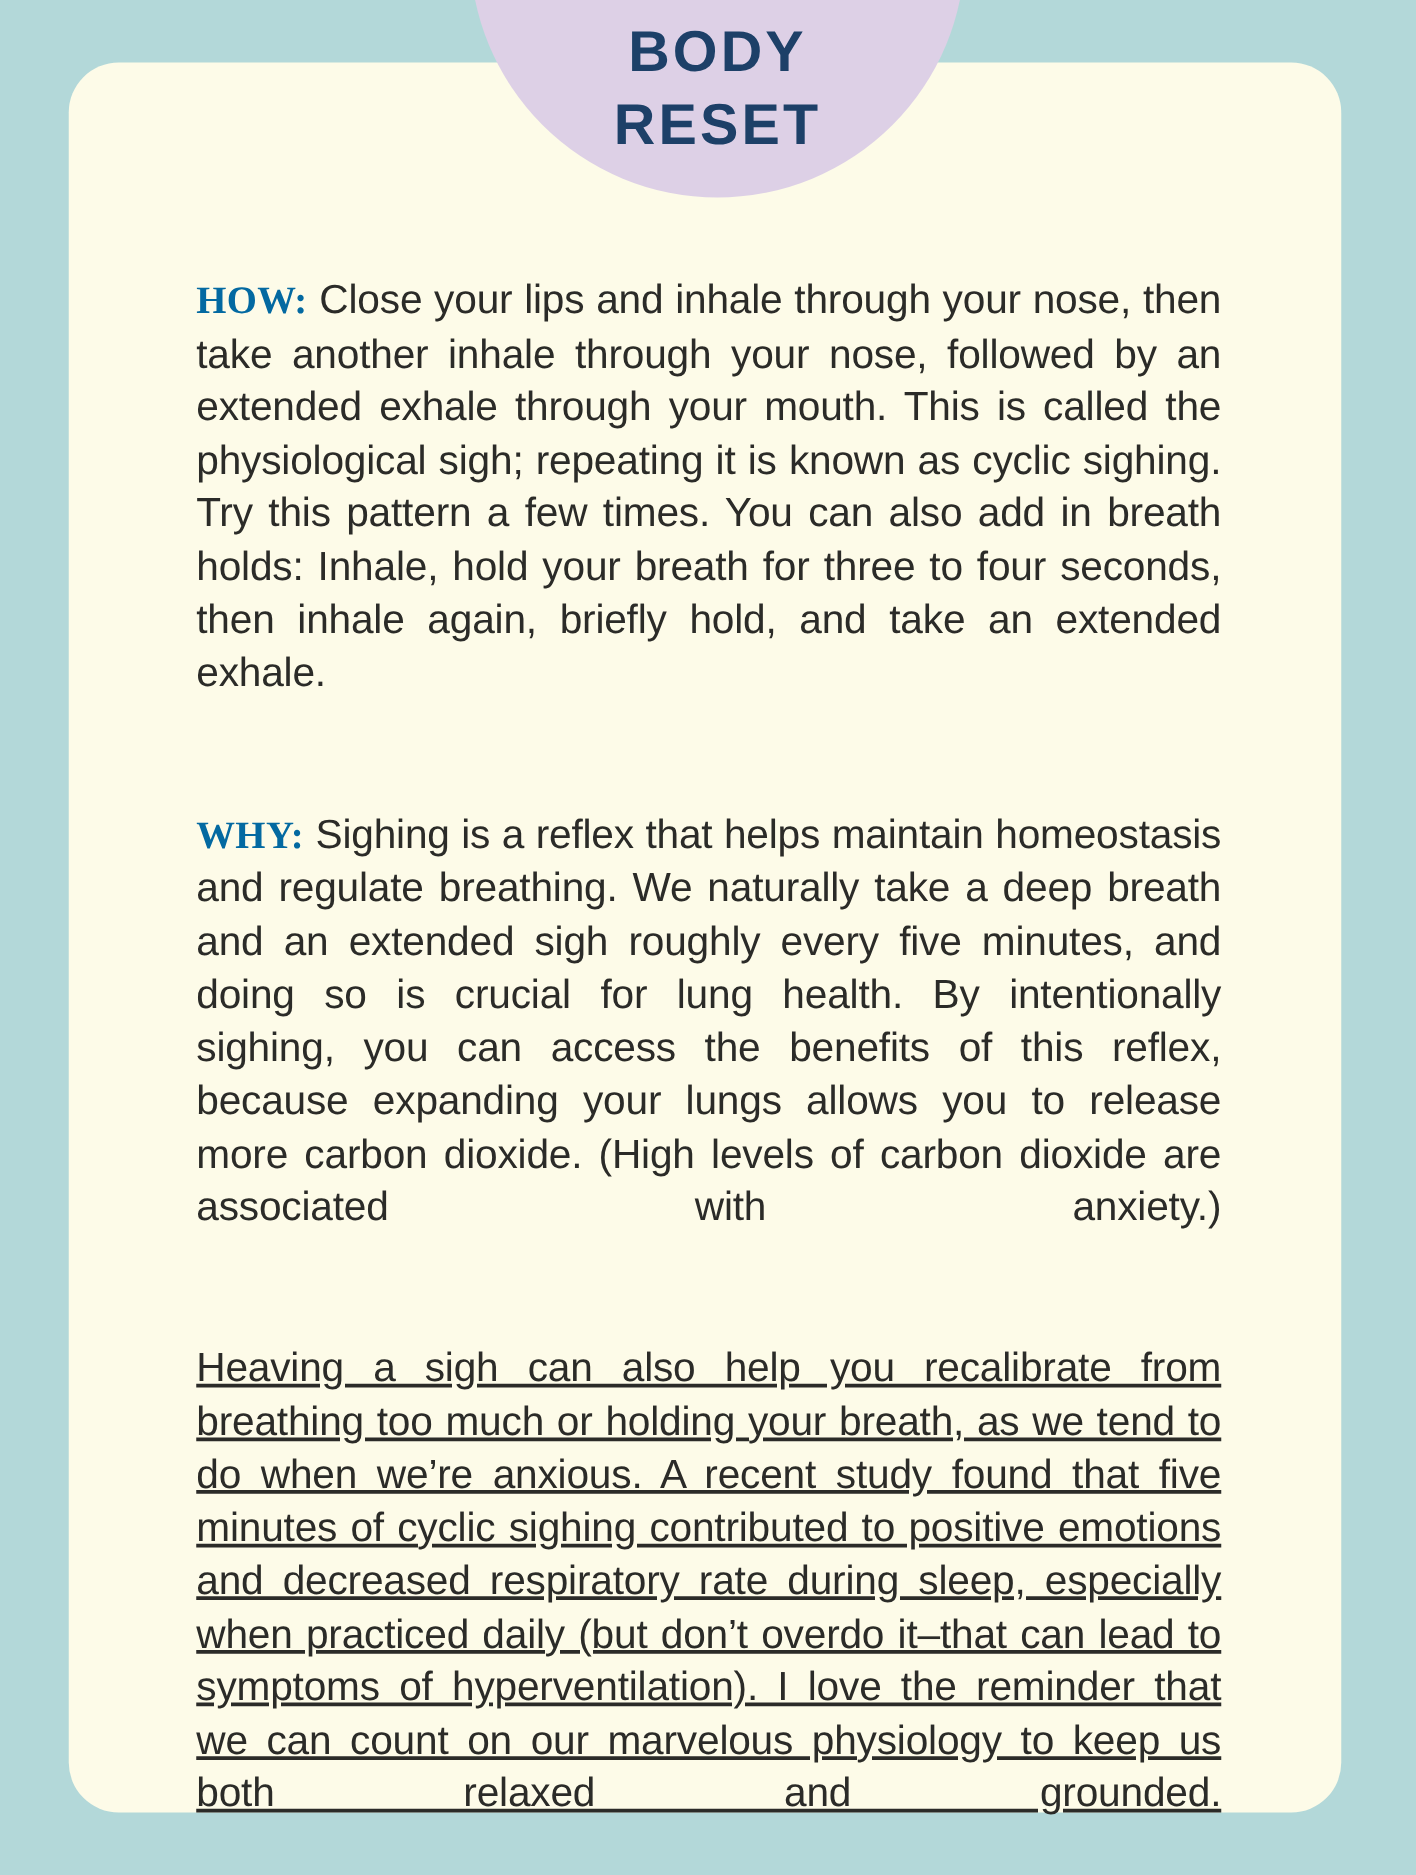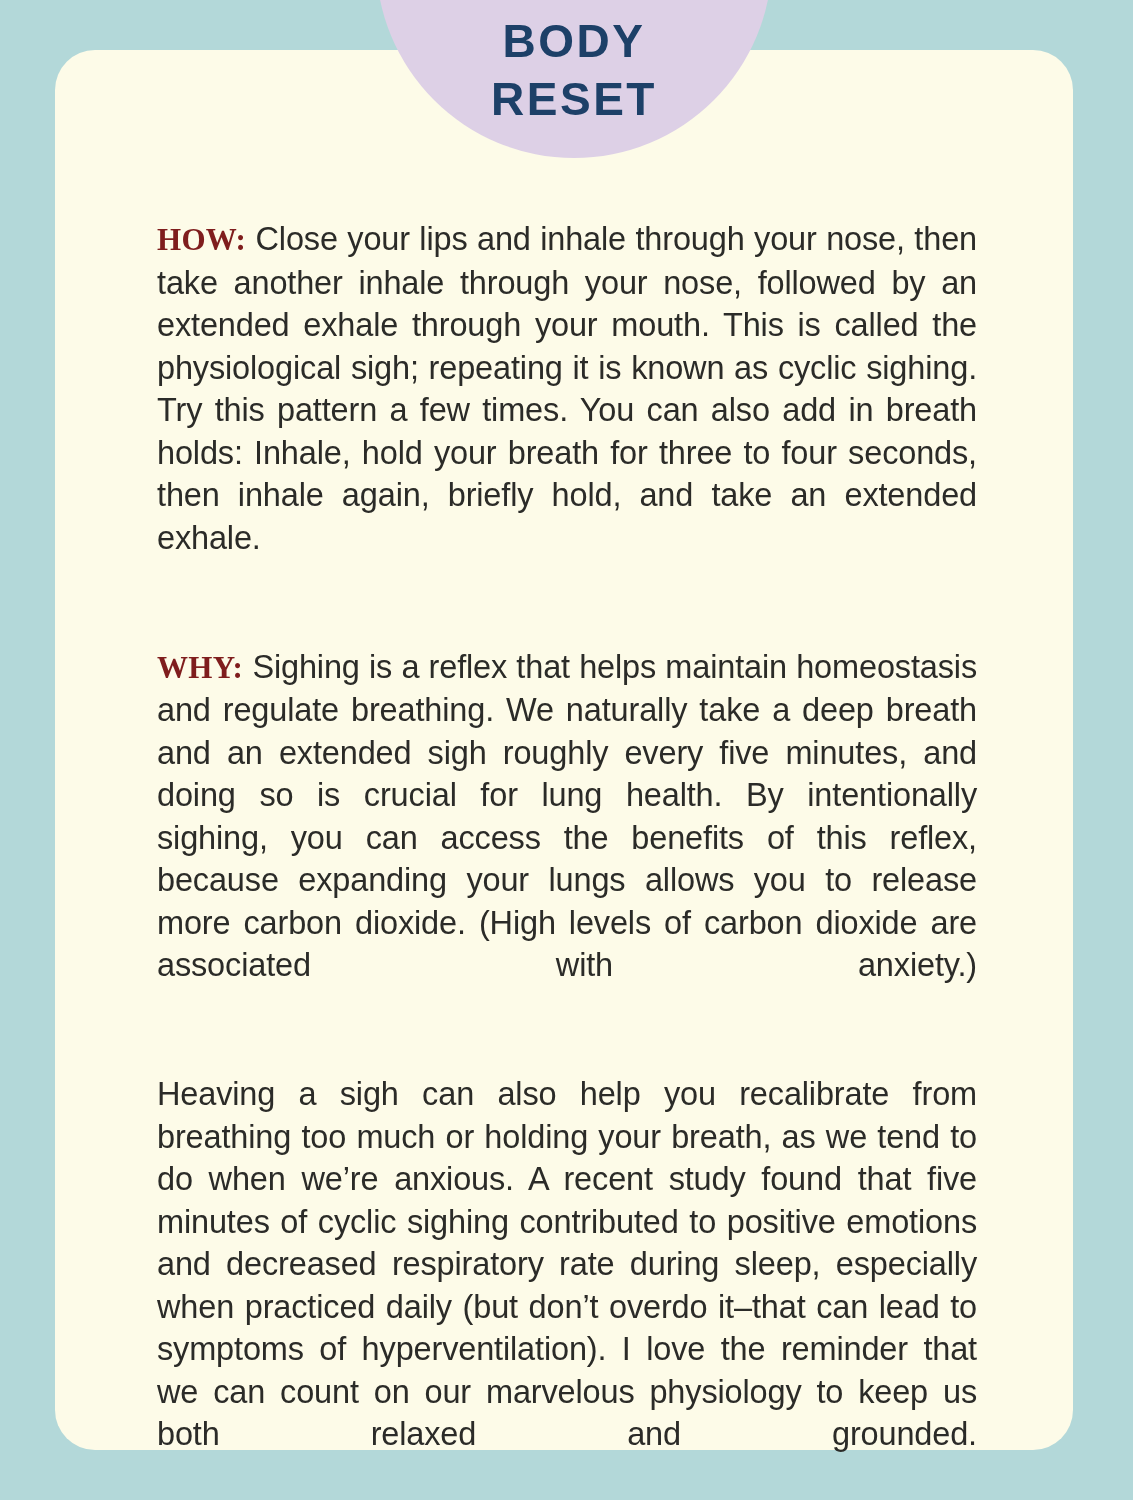--- a/index.html
+++ b/index.html
@@ -75,26 +75,26 @@
     margin: 0 0 44px 0;
     color: #2b2b28;
     font-family: "Liberation Sans", sans-serif;
     font-size: 32.5px;
     line-height: 42.5px;
     text-align: justify;
     text-justify: inter-word;
     letter-spacing: -0.15px;
     word-spacing: 0.2px;
   }
-  .para:last-child { margin-bottom: 0; }
+  .para:last-child { margin-bottom: 0; text-decoration: underline; }
 
   .lead {
     font-family: "Liberation Serif", serif;
     font-weight: bold;
-    color: #7f1d1d;
+    color: #0369a1;
     font-size: 31px;
     letter-spacing: 0.3px;
   }
 
   .em {
   }
 
   
   .para::after {
     content: "";

